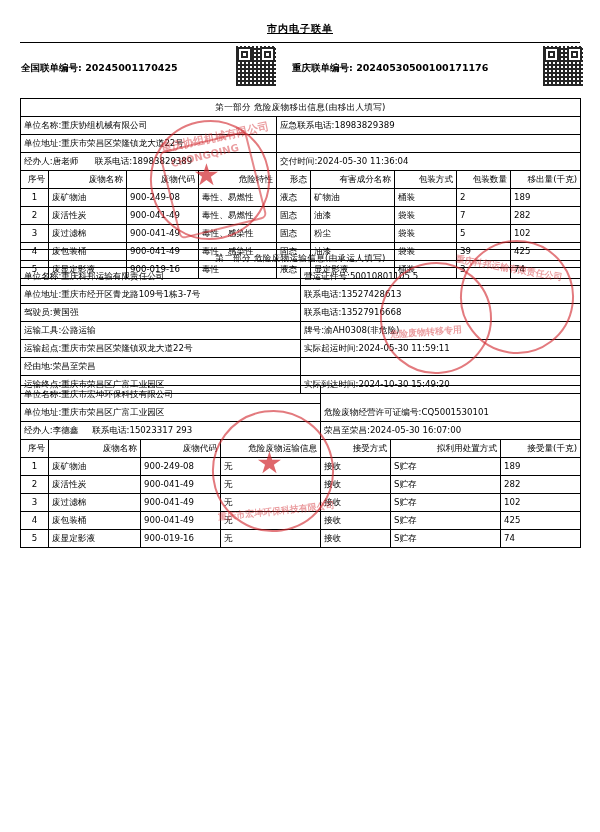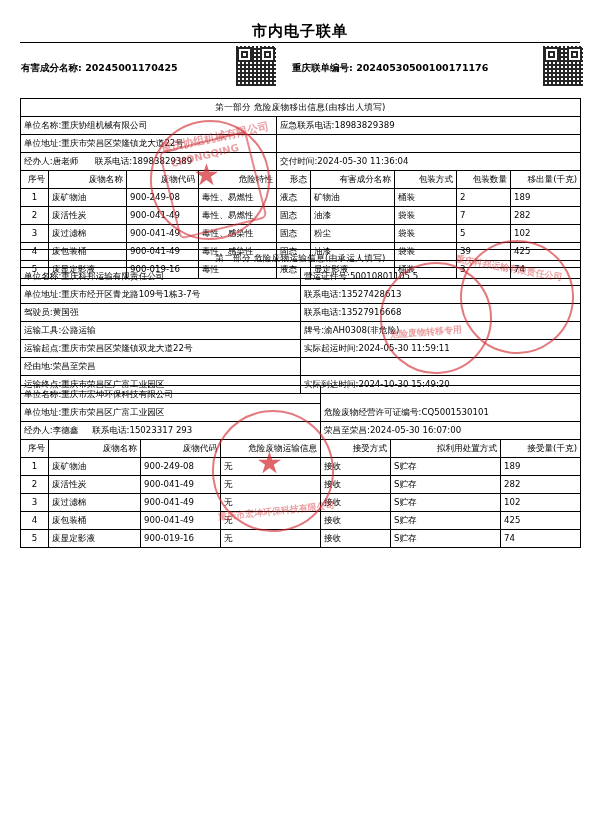--- a/index.html
+++ b/index.html
@@ -21,24 +21,25 @@
     left: 0; top: 0;
     width: 600px;
     height: 832px;
     background: #fff;
   }
   .doc-title {
     position: absolute;
     left: 0; top: 22px;
     width: 600px;
     text-align: center;
-    font-size: 15px;
+    font-size: 10px;
     font-weight: bold;
     letter-spacing: 1px;
     color: #000;
+    text-decoration: underline;
   }
   .title-rule {
     position: absolute;
     left: 20px; top: 42px;
     width: 560px;
     height: 1px;
     background: #000;
   }
 
   
@@ -159,21 +160,21 @@
 
 <div class="page">
 
   <div class="doc-title">市内电子联单</div>
   <div class="title-rule"></div>
 
   <div class="qr" id="qr-left"></div>
   <div class="qr" id="qr-right"></div>
 
   <div class="num-line" id="nat-num">
-    <span>有害成分名称:</span>
+    <span>全国联单编号:</span>
     <span>20245001170425</span>
   </div>
   <div class="num-line" id="cq-num">
     <span>重庆联单编号:</span>
     <span>20240530500100171176</span>
   </div>
 
   <table class="sheet" style="top:98px;">
     <colgroup>
       <col style="width:28px">

